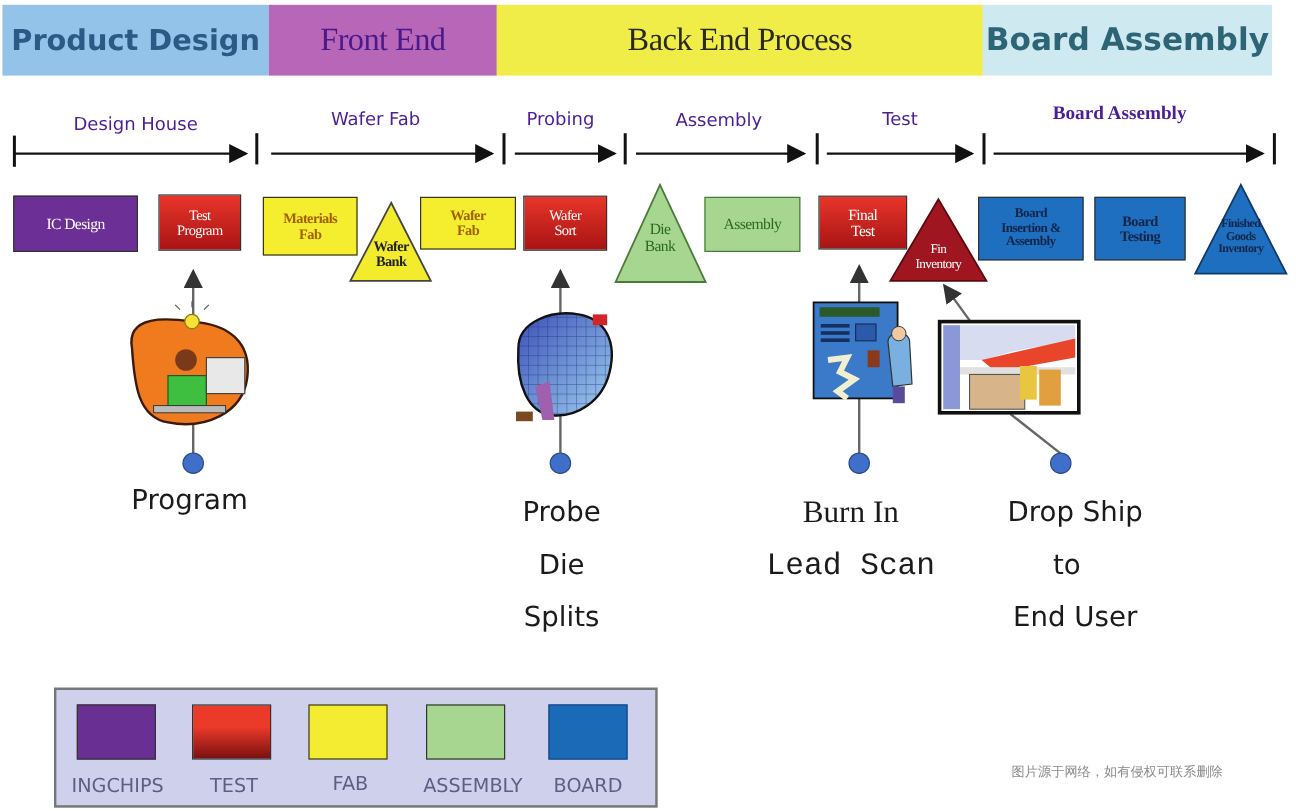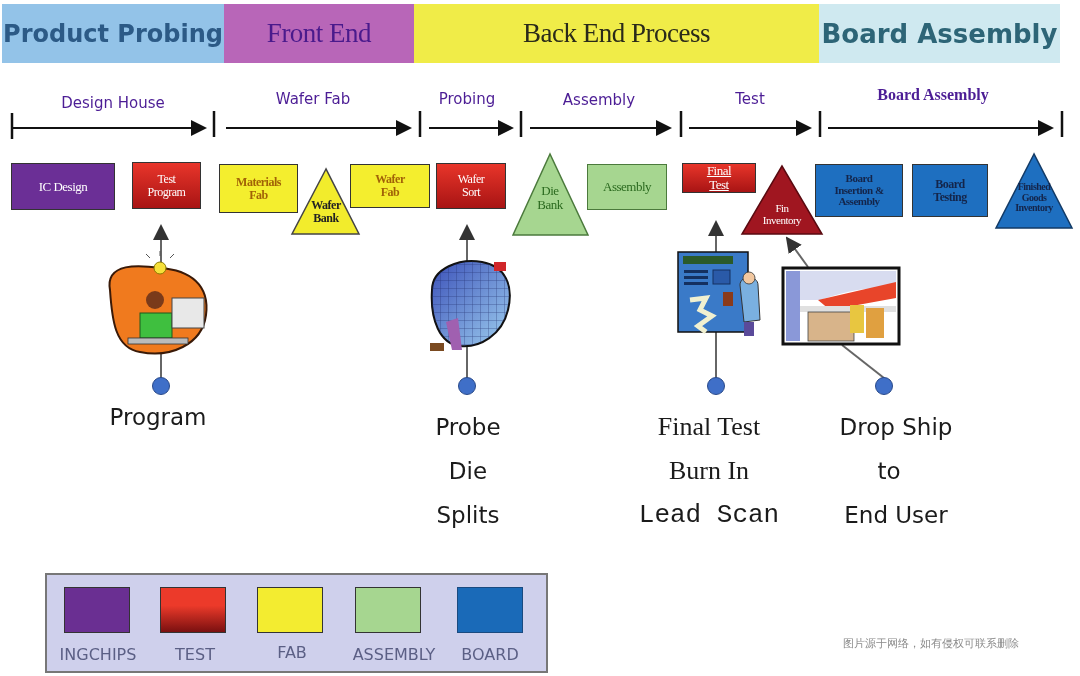--- a/index.html
+++ b/index.html
@@ -23,21 +23,21 @@
   .dot { position: absolute; width: 18px; height: 18px; border-radius: 50%; background: #3f6fc8; border: 1px solid #2a4a8a; box-sizing: border-box; }
   .legend { position: absolute; left: 45px; top: 573px; width: 503px; height: 100px; background: #cfd0ec; border: 2px solid #777; box-sizing: border-box; }
   .swatch { position: absolute; top: 12px; width: 66px; height: 46px; border: 1.5px solid #333; box-sizing: border-box; }
   .legend-label { position: absolute; top: 70px; font-family: "DejaVu Sans", sans-serif; font-size: 16px; color: #5b5f85; transform: translateX(-50%); white-space: nowrap; }
   .watermark { position: absolute; left: 843px; top: 636px; font-size: 11px; color: #8a8a8a; font-family: "DejaVu Sans", sans-serif; }
 </style>
 </head>
 <body>
 
 <div class="phase sans" style="left:2px;width:222px;background:#93c3e8;color:#2c5a86;">
-  <span>Product Probing</span>
+  <span>Product Design</span>
 </div>
 <div class="phase serif" style="left:224px;width:190px;background:#b866b8;color:#4a1a8c;align-items:center;">
   <span>Front End</span>
 </div>
 <div class="phase serif" style="left:414px;width:405px;background:#f0ec48;color:#2a2a1a;">
   <span>Back End Process</span>
 </div>
 <div class="phase sans" style="left:819px;width:241px;background:#cfe9f0;color:#2d6577;font-size:26px;">
   <span>Board Assembly</span>
 </div>
@@ -171,21 +171,21 @@
   <span>Wafer</span>
   <span>Sort</span>
 </div>
 <div class="tri-text" style="left:526px;top:184px;width:48px;color:#2b6a1f;font-size:13px;">
   <div>Die</div>
   <div>Bank</div>
 </div>
 <div class="box green" style="left:587px;top:164px;width:80px;height:46px;font-size:13px;">
   <span>Assembly</span>
 </div>
-<div class="box red" style="left:682px;top:163px;width:74px;height:30px;flex-direction:column;font-size:13px;text-decoration:underline;">
+<div class="box red" style="left:682px;top:163px;width:74px;height:45px;flex-direction:column;font-size:13px;">
   <span>Final</span>
   <span>Test</span>
 </div>
 <div class="tri-text" style="left:752px;top:203px;width:60px;color:#fff;font-size:11px;">
   <div>Fin</div>
   <div>Inventory</div>
 </div>
 <div class="box blue" style="left:815px;top:164px;width:88px;height:53px;flex-direction:column;font-size:11px;">
   <span>Board</span>
   <span>Insertion &amp;</span>
@@ -208,21 +208,20 @@
 
 <div class="big-label sans" style="left:158px;top:400px;line-height:34px;">
   <span class="ln">Program</span>
 </div>
 <div class="big-label sans" style="left:468px;top:405px;line-height:44px;">
   <span class="ln">Probe</span>
   <span class="ln">Die</span>
   <span class="ln">Splits</span>
 </div>
 <div class="big-label" style="left:709px;top:405px;line-height:44px;">
-  <span class="ln" style="font-family:'Liberation Serif',serif;font-size:26px;">Final Test</span>
   <span class="ln" style="font-family:'Liberation Serif',serif;font-size:26px;">Burn In</span>
   <span class="ln" style="font-family:Liberation Mono, monospace;font-size:26px;">Lead Scan</span>
 </div>
 <div class="big-label sans" style="left:896px;top:405px;line-height:44px;">
   <span class="ln">Drop Ship</span>
   <span class="ln" style="padding-right:14px;">to</span>
   <span class="ln">End User</span>
 </div>
 
 <div class="legend">

